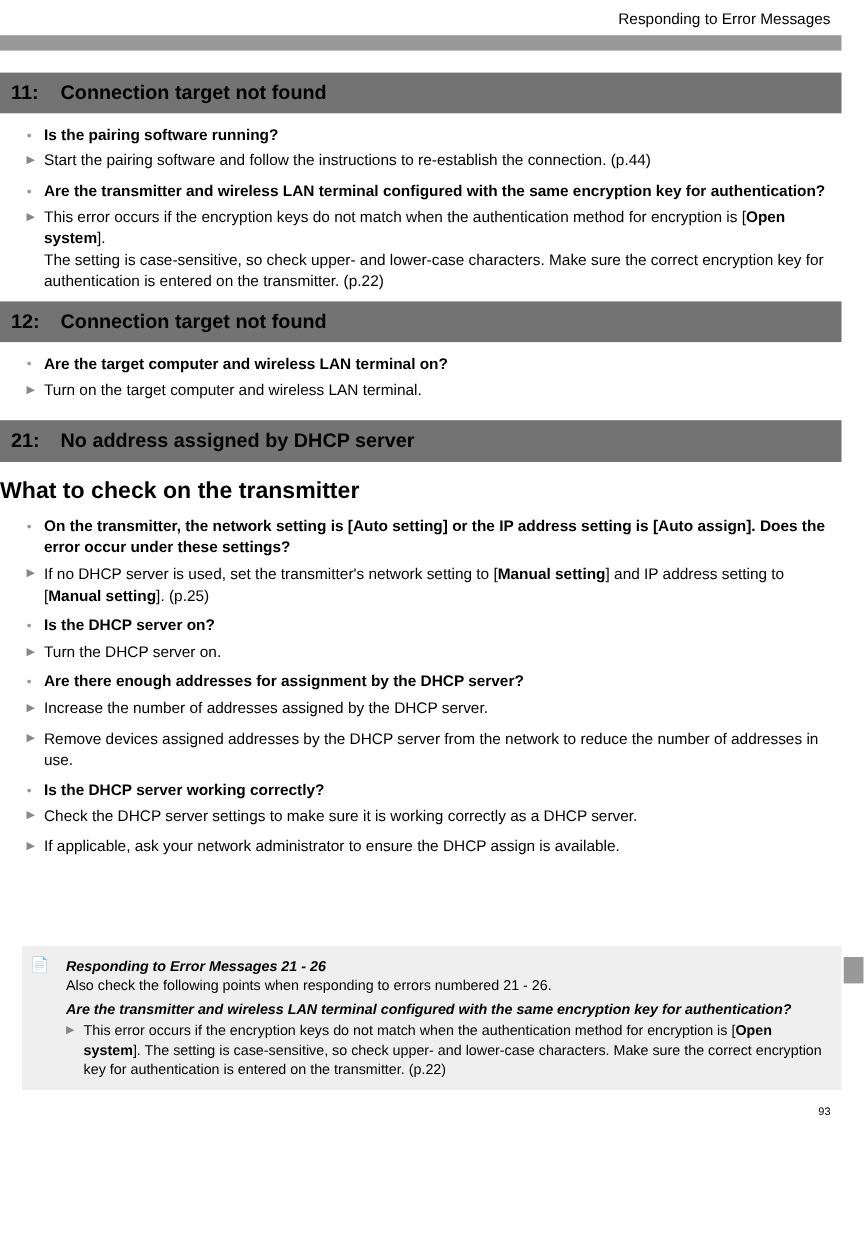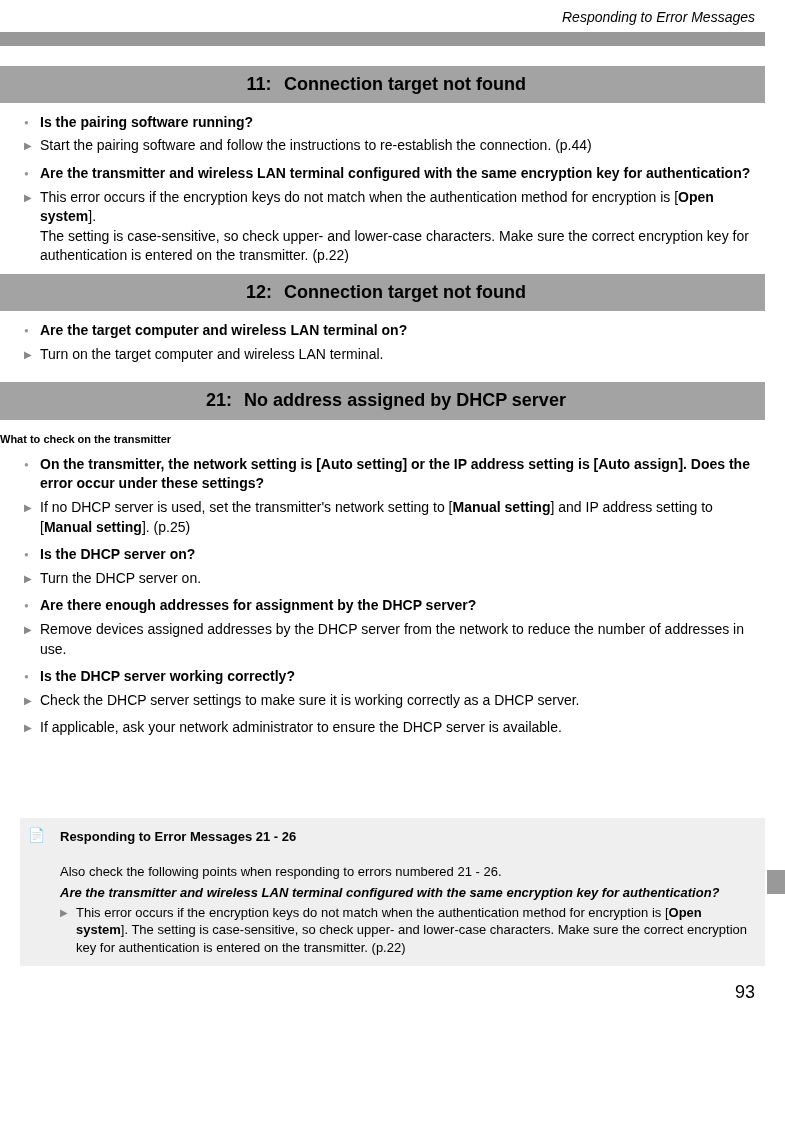--- a/index.html
+++ b/index.html
@@ -12,34 +12,32 @@
     line-height: 1.4;
   }
   .page {
     padding: 0 20px 0 0;
     position: relative;
   }
   .running-head {
     text-align: right;
     padding: 8px 10px 4px 0;
     font-size: 14px;
-    font-style: italic;
   }
   .gray-bar {
     height: 14px;
     background: #999;
     margin: 0 0 20px 0;
   }
   .section-heading {
-    background: #a3a3a3;
+    background: #737373;
     font-weight: bold;
     font-size: 18px;
     padding: 6px 10px;
     margin: 0 0 10px 0;
-    text-align: center;
   }
   .code {
     display: inline-block;
     width: 40px;
   }
   .content {
     margin-left: 40px;
     margin-right: 10px;
   }
   .q {
@@ -62,21 +60,21 @@
   .a::before {
     content: "▶";
     font-size: 10px;
     color: #888;
     position: absolute;
     left: -16px;
     top: 3px;
   }
   .sub-head {
     font-weight: bold;
-    font-size: 11px;
+    font-size: 21px;
     margin: 12px 0 6px 0;
   }
   strong { font-weight: bold; }
   .side-tab {
     position: absolute;
     right: 0;
     top: 870px;
     width: 18px;
     height: 24px;
     background: #999;
@@ -92,21 +90,22 @@
   .note-icon {
     position: absolute;
     left: 8px;
     top: 8px;
     width: 18px;
     height: 18px;
     font-size: 14px;
   }
   .note-title {
     font-weight: bold;
-    margin-bottom: 17px;
+    font-style: italic;
+    margin-bottom: 0;
   }
   .note-q {
     font-weight: bold;
     font-style: italic;
     margin: 4px 0 2px 0;
   }
   .note-a {
     position: relative;
     padding-left: 16px;
   }
@@ -114,21 +113,21 @@
     content: "▶";
     font-size: 10px;
     color: #888;
     position: absolute;
     left: 0;
     top: 2px;
   }
   .page-num {
     text-align: right;
     padding: 14px 10px 10px 0;
-    font-size: 18px;
+    font-size: 10px;
   }
 </style>
 </head>
 <body>
 
 <div class="page">
   <div class="running-head">Responding to Error Messages</div>
   <div class="gray-bar"></div>
 
   <div class="section-heading">
@@ -160,25 +159,26 @@
   <div class="content">
     <div class="q">On the transmitter, the network setting is [Auto setting] or the IP address setting is [Auto assign]. Does the error occur under these settings?</div>
     <div class="a">If no DHCP server is used, set the transmitter's network setting to [<strong>Manual setting</strong>] and IP address setting to [<strong>Manual setting</strong>]. (p.25)</div>
   </div>
 
   <div class="content">
     <div class="q">Is the DHCP server on?</div>
     <div class="a">Turn the DHCP server on.</div>
 
     <div class="q">Are there enough addresses for assignment by the DHCP server?</div>
+    <div class="a">Increase the number of addresses assigned by the DHCP server.</div>
     <div class="a">Remove devices assigned addresses by the DHCP server from the network to reduce the number of addresses in use.</div>
 
     <div class="q">Is the DHCP server working correctly?</div>
     <div class="a">Check the DHCP server settings to make sure it is working correctly as a DHCP server.</div>
-    <div class="a">If applicable, ask your network administrator to ensure the DHCP server is available.</div>
+    <div class="a">If applicable, ask your network administrator to ensure the DHCP assign is available.</div>
   </div>
 
   <div class="side-tab"></div>
 
   <div class="note-box">
     <div class="note-icon">📄</div>
     <div class="note-title">Responding to Error Messages 21 - 26</div>
     <div>Also check the following points when responding to errors numbered 21 - 26.</div>
     <div class="note-q">Are the transmitter and wireless LAN terminal configured with the same encryption key for authentication?</div>
     <div class="note-a">This error occurs if the encryption keys do not match when the authentication method for encryption is [<strong>Open system</strong>]. The setting is case-sensitive, so check upper- and lower-case characters. Make sure the correct encryption key for authentication is entered on the transmitter. (p.22)</div>

